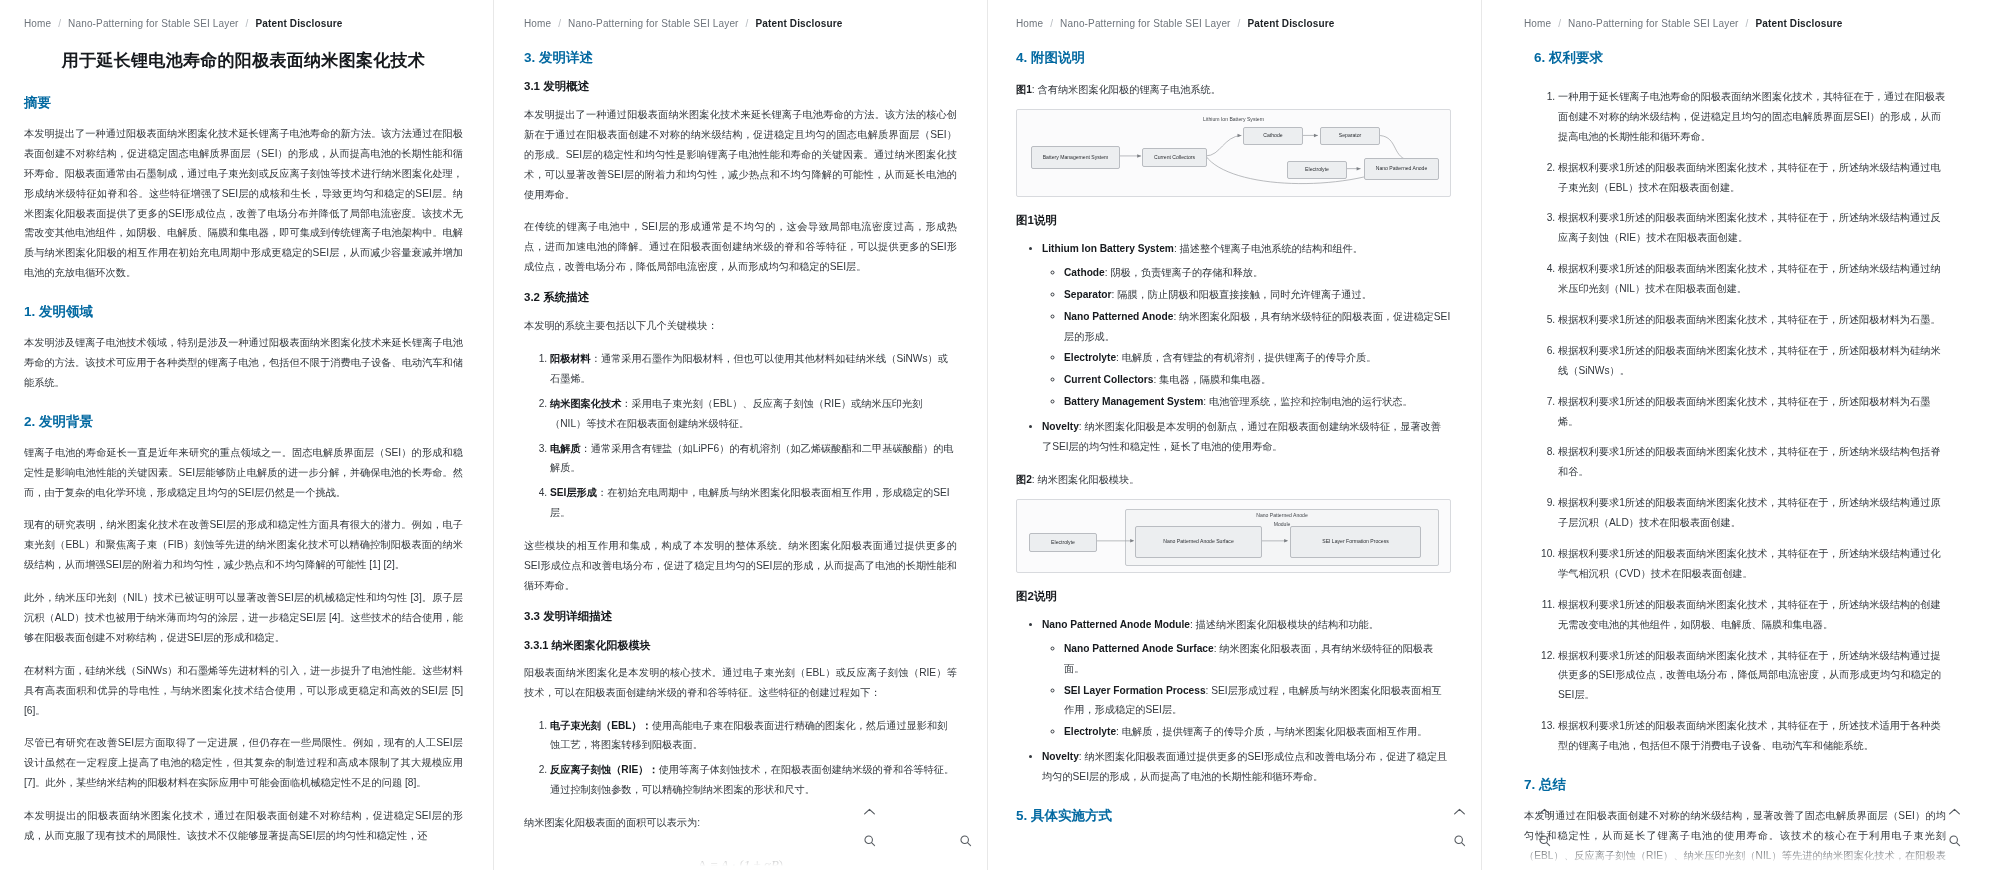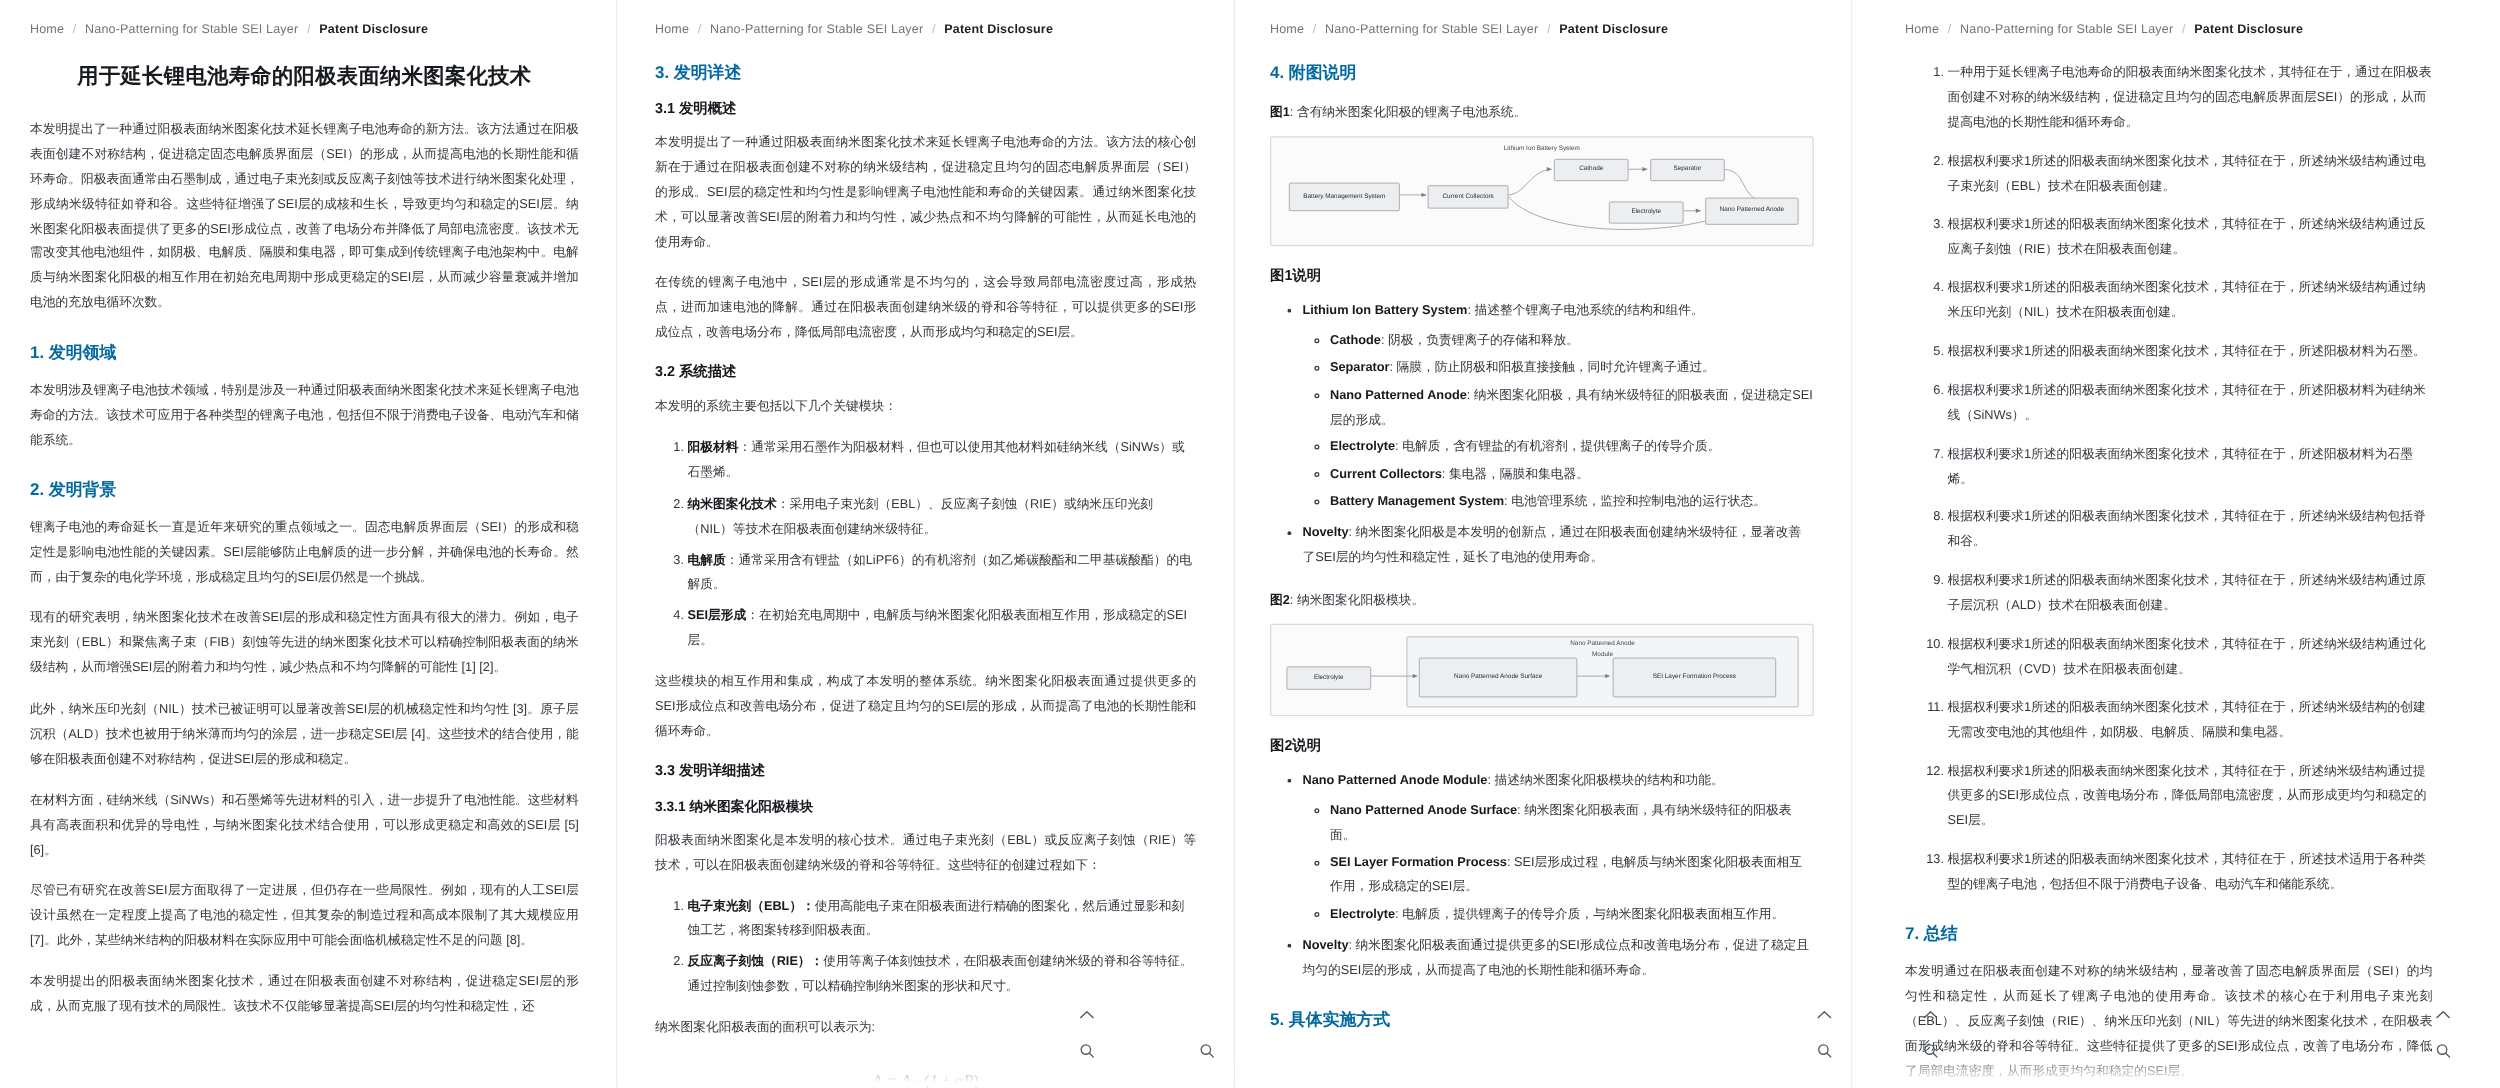--- a/index.html
+++ b/index.html
@@ -206,20 +206,21 @@
       <div class="breadcrumb">
         <span class="crumb-link">Home</span>
         <span class="sep">/</span>
         <span class="crumb-link">Nano-Patterning for Stable SEI Layer</span>
         <span class="sep">/</span>
         <span class="crumb-current">Patent Disclosure</span>
       </div>
 
       <h1 class="doc-title">用于延长锂电池寿命的阳极表面纳米图案化技术</h1>
 
+      <h2 class="sec">摘要</h2>
       <p class="para">本发明提出了一种通过阳极表面纳米图案化技术延长锂离子电池寿命的新方法。该方法通过在阳极表面创建不对称结构，促进稳定固态电解质界面层（SEI）的形成，从而提高电池的长期性能和循环寿命。阳极表面通常由石墨制成，通过电子束光刻或反应离子刻蚀等技术进行纳米图案化处理，形成纳米级特征如脊和谷。这些特征增强了SEI层的成核和生长，导致更均匀和稳定的SEI层。纳米图案化阳极表面提供了更多的SEI形成位点，改善了电场分布并降低了局部电流密度。该技术无需改变其他电池组件，如阴极、电解质、隔膜和集电器，即可集成到传统锂离子电池架构中。电解质与纳米图案化阳极的相互作用在初始充电周期中形成更稳定的SEI层，从而减少容量衰减并增加电池的充放电循环次数。</p>
 
       <h2 class="sec">1. 发明领域</h2>
       <p class="para">本发明涉及锂离子电池技术领域，特别是涉及一种通过阳极表面纳米图案化技术来延长锂离子电池寿命的方法。该技术可应用于各种类型的锂离子电池，包括但不限于消费电子设备、电动汽车和储能系统。</p>
 
       <h2 class="sec">2. 发明背景</h2>
       <p class="para">锂离子电池的寿命延长一直是近年来研究的重点领域之一。固态电解质界面层（SEI）的形成和稳定性是影响电池性能的关键因素。SEI层能够防止电解质的进一步分解，并确保电池的长寿命。然而，由于复杂的电化学环境，形成稳定且均匀的SEI层仍然是一个挑战。</p>
       <p class="para">现有的研究表明，纳米图案化技术在改善SEI层的形成和稳定性方面具有很大的潜力。例如，电子束光刻（EBL）和聚焦离子束（FIB）刻蚀等先进的纳米图案化技术可以精确控制阳极表面的纳米级结构，从而增强SEI层的附着力和均匀性，减少热点和不均匀降解的可能性 [1] [2]。</p>
       <p class="para">此外，纳米压印光刻（NIL）技术已被证明可以显著改善SEI层的机械稳定性和均匀性 [3]。原子层沉积（ALD）技术也被用于纳米薄而均匀的涂层，进一步稳定SEI层 [4]。这些技术的结合使用，能够在阳极表面创建不对称结构，促进SEI层的形成和稳定。</p>
       <p class="para">在材料方面，硅纳米线（SiNWs）和石墨烯等先进材料的引入，进一步提升了电池性能。这些材料具有高表面积和优异的导电性，与纳米图案化技术结合使用，可以形成更稳定和高效的SEI层 [5] [6]。</p>
@@ -411,20 +412,21 @@
   <div class="page p4">
     <div class="page-inner">
       <div class="breadcrumb">
         <span class="crumb-link">Home</span>
         <span class="sep">/</span>
         <span class="crumb-link">Nano-Patterning for Stable SEI Layer</span>
         <span class="sep">/</span>
         <span class="crumb-current">Patent Disclosure</span>
       </div>
 
+      <h2 class="sec indent">6. 权利要求</h2>
       <ol class="claims">
         <li>一种用于延长锂离子电池寿命的阳极表面纳米图案化技术，其特征在于，通过在阳极表面创建不对称的纳米级结构，促进稳定且均匀的固态电解质界面层SEI）的形成，从而提高电池的长期性能和循环寿命。</li>
         <li>根据权利要求1所述的阳极表面纳米图案化技术，其特征在于，所述纳米级结构通过电子束光刻（EBL）技术在阳极表面创建。</li>
         <li>根据权利要求1所述的阳极表面纳米图案化技术，其特征在于，所述纳米级结构通过反应离子刻蚀（RIE）技术在阳极表面创建。</li>
         <li>根据权利要求1所述的阳极表面纳米图案化技术，其特征在于，所述纳米级结构通过纳米压印光刻（NIL）技术在阳极表面创建。</li>
         <li>根据权利要求1所述的阳极表面纳米图案化技术，其特征在于，所述阳极材料为石墨。</li>
         <li>根据权利要求1所述的阳极表面纳米图案化技术，其特征在于，所述阳极材料为硅纳米线（SiNWs）。</li>
         <li>根据权利要求1所述的阳极表面纳米图案化技术，其特征在于，所述阳极材料为石墨烯。</li>
         <li>根据权利要求1所述的阳极表面纳米图案化技术，其特征在于，所述纳米级结构包括脊和谷。</li>
         <li>根据权利要求1所述的阳极表面纳米图案化技术，其特征在于，所述纳米级结构通过原子层沉积（ALD）技术在阳极表面创建。</li>

